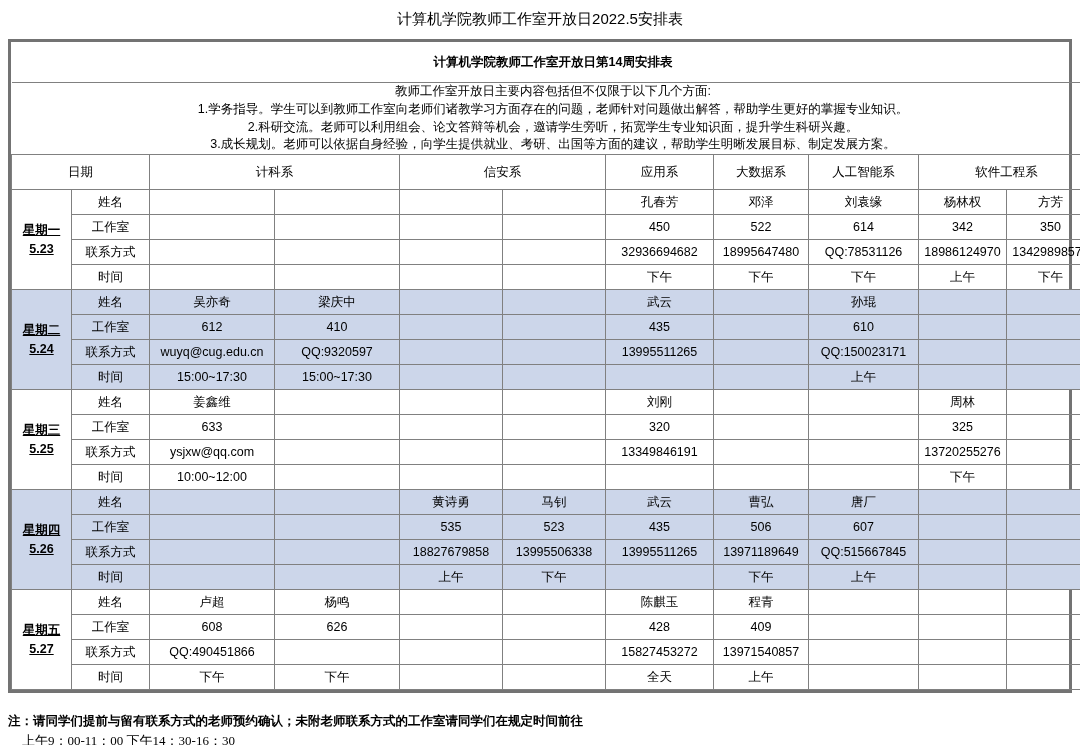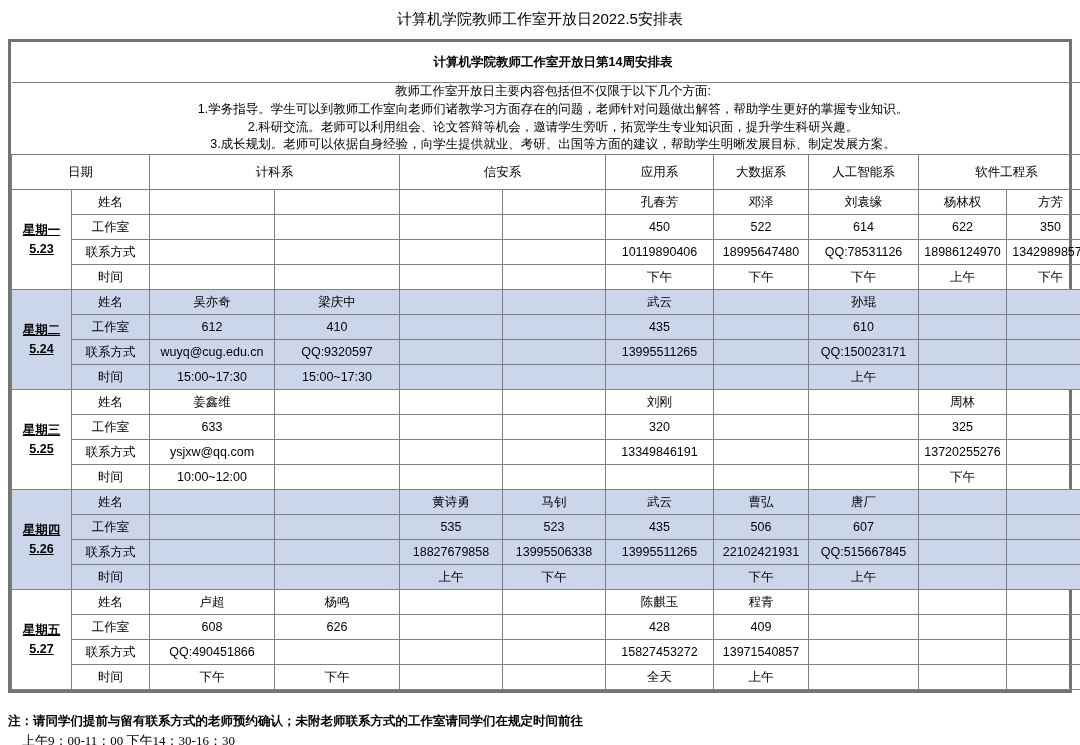--- a/index.html
+++ b/index.html
@@ -154,30 +154,30 @@
         </tr>
         <tr>
           <td class="rowlabel">工作室</td>
           <td></td>
           <td></td>
           <td></td>
           <td></td>
           <td>450</td>
           <td>522</td>
           <td>614</td>
-          <td>622</td>
+          <td>342</td>
           <td>350</td>
         </tr>
         <tr>
           <td class="rowlabel">联系方式</td>
           <td></td>
           <td></td>
           <td></td>
           <td></td>
-          <td>10119890406</td>
+          <td>32936694682</td>
           <td>18995647480</td>
           <td>QQ:78531126</td>
           <td>18986124970</td>
           <td>13429898573</td>
         </tr>
         <tr>
           <td class="rowlabel">时间</td>
           <td></td>
           <td></td>
           <td></td>
@@ -323,21 +323,21 @@
           <td></td>
           <td></td>
         </tr>
         <tr class="shaded">
           <td class="rowlabel">联系方式</td>
           <td></td>
           <td></td>
           <td>18827679858</td>
           <td>13995506338</td>
           <td>13995511265</td>
-          <td>22102421931</td>
+          <td>13971189649</td>
           <td>QQ:515667845</td>
           <td></td>
           <td></td>
         </tr>
         <tr class="shaded">
           <td class="rowlabel">时间</td>
           <td></td>
           <td></td>
           <td>上午</td>
           <td>下午</td>

